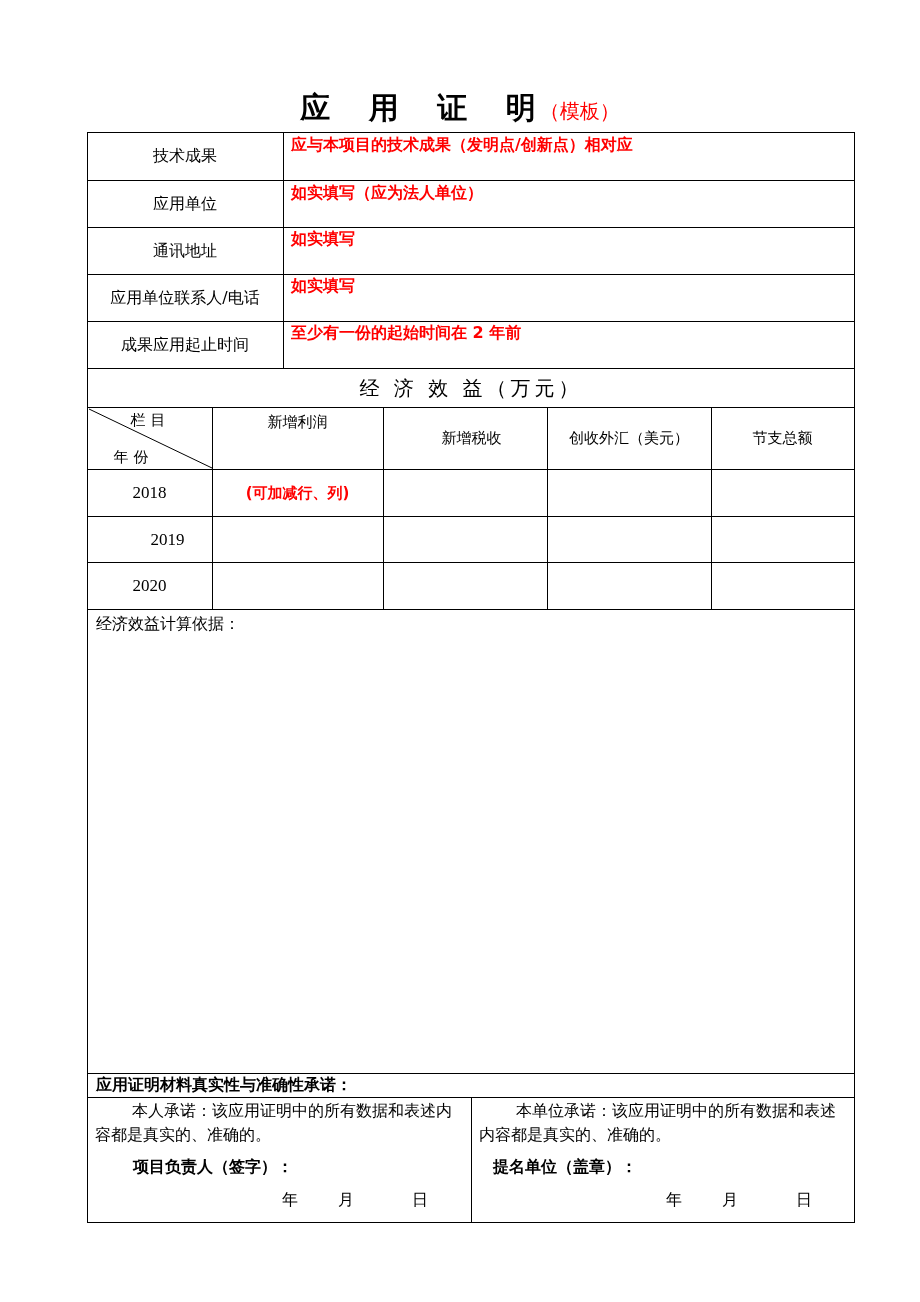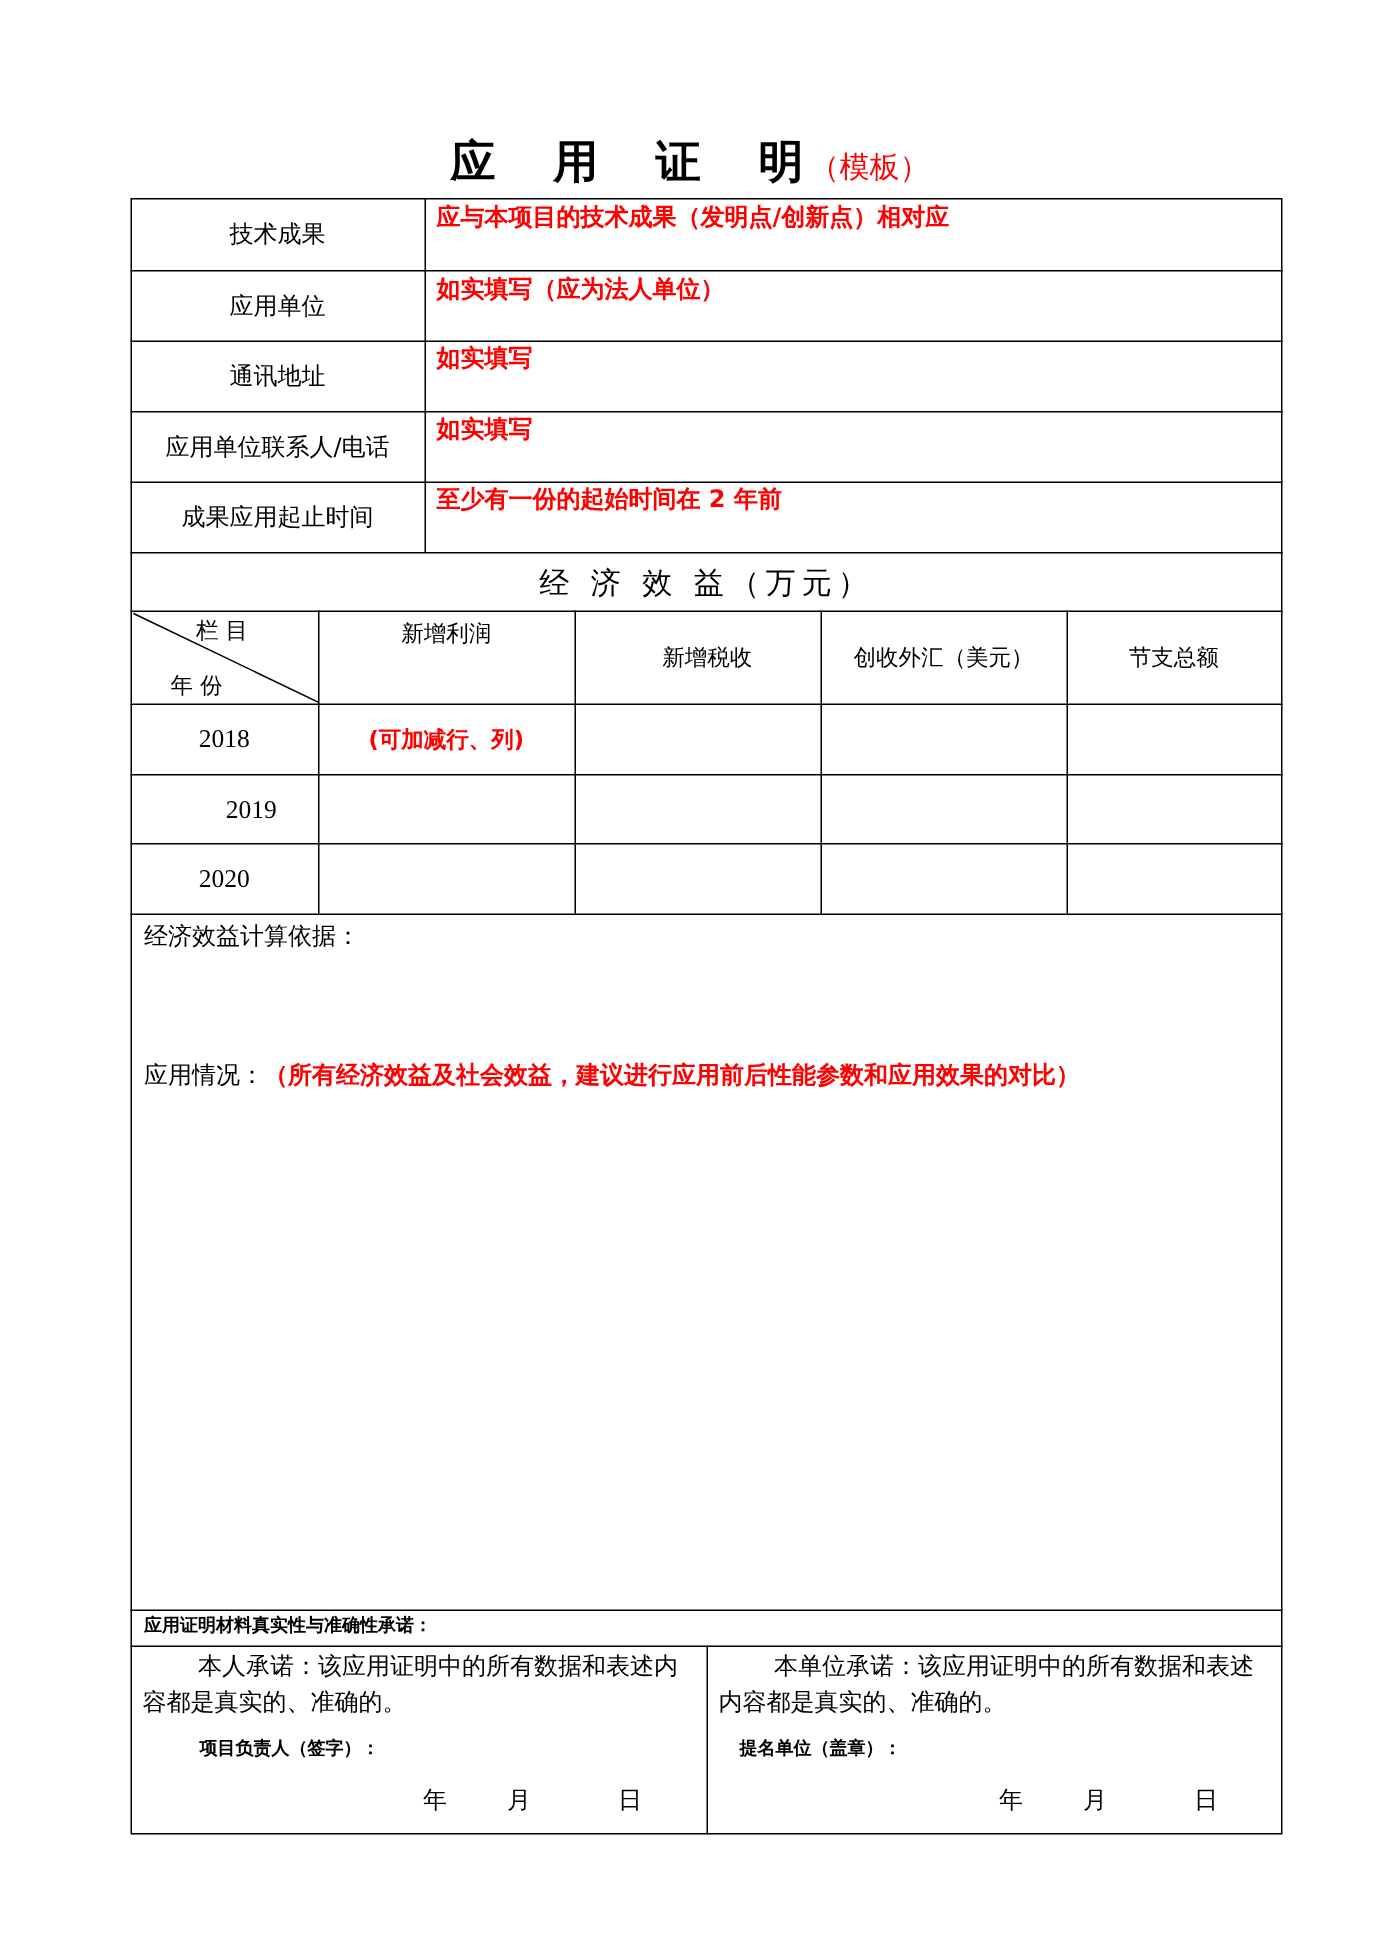--- a/index.html
+++ b/index.html
@@ -10,21 +10,21 @@
     .title-main { font-family: "DejaVu Sans", sans-serif; font-weight: bold; font-size: 30px; letter-spacing: 14px; }
     .title-sub { font-family: "DejaVu Sans", sans-serif; font-size: 20px; color: #ff0000; margin-left: -10px; }
     .hl { border-top: 1px solid #000; height: 0; }
     .vl { border-left: 1px solid #000; width: 0; }
     .frame { left: 87px; top: 132px; width: 768px; height: 1091px; border: 1.5px solid #000; }
     .label { font-family: "DejaVu Sans", sans-serif; font-size: 16px; text-align: center; display: flex; align-items: center; justify-content: center; }
     .hint { font-family: "DejaVu Sans", sans-serif; font-size: 16px; color: #ff0000; font-weight: bold; }
     .hdr { font-family: "DejaVu Sans", sans-serif; font-size: 15px; display:flex; align-items:center; justify-content:center; text-align:center; }
     .year { font-family: "Liberation Serif", serif; font-size: 17px; display:flex; align-items:center; justify-content:center; }
     .section-title { font-family: "DejaVu Sans", sans-serif; font-size: 20px; letter-spacing: 4px; display:flex; align-items:center; justify-content:center; }
-    .bold-label { font-family: "DejaVu Sans", sans-serif; font-size: 12px; font-weight: bold; }
+    .bold-label { font-family: "DejaVu Sans", sans-serif; font-size: 16px; font-weight: bold; }
     .pledge { font-family: "DejaVu Serif", serif; font-size: 16px; line-height: 24px; }
     .date { font-family: "DejaVu Serif", serif; font-size: 16px; }
     .date span { display: inline-block; }
   </style>
 </head>
 <body>
 
 <div class="abs title">
   <span class="title-main">应 用 证 明</span><span class="title-sub">（模板）</span>
 </div>
@@ -91,23 +91,20 @@
 <div class="abs" style="left:711px;top:517px;width:143px;height:45px;"></div>
 
 <div class="abs year" style="left:87px;top:563px;width:125px;height:46px;">2020</div>
 <div class="abs" style="left:212px;top:563px;width:171px;height:46px;"></div>
 <div class="abs" style="left:383px;top:563px;width:164px;height:46px;"></div>
 <div class="abs" style="left:547px;top:563px;width:164px;height:46px;"></div>
 <div class="abs" style="left:711px;top:563px;width:143px;height:46px;"></div>
 
 <div class="abs" style="left:87px;top:610px;width:768px;height:463px;">
   <div class="abs label" style="left:9px;top:2px;justify-content:flex-start;height:24px;">经济效益计算依据：</div>
-  <div class="abs" style="left:9px;top:97px;white-space:nowrap;font-family:'DejaVu Sans',sans-serif;font-size:16px;">
-    <span>应用情况：</span><span class="hint">（所有经济效益及社会效益，建议进行应用前后性能参数和应用效果的对比）</span>
-  </div>
 </div>
 
 <div class="abs hl" style="left:87px;top:1073px;width:768px;"></div>
 <div class="abs bold-label" style="left:96px;top:1075px;height:22px;">应用证明材料真实性与准确性承诺：</div>
 <div class="abs hl" style="left:87px;top:1097px;width:768px;"></div>
 <div class="abs vl" style="left:471px;top:1097px;height:126px;"></div>
 
 <div class="abs pledge" style="left:95px;top:1099px;width:372px;text-indent:37px;">本人承诺：该应用证明中的所有数据和表述内容都是真实的、准确的。</div>
 <div class="abs bold-label" style="left:133px;top:1157px;">项目负责人（签字）：</div>
 <div class="abs" style="left:133px;top:1157px;width:300px;height:24px;"></div>

